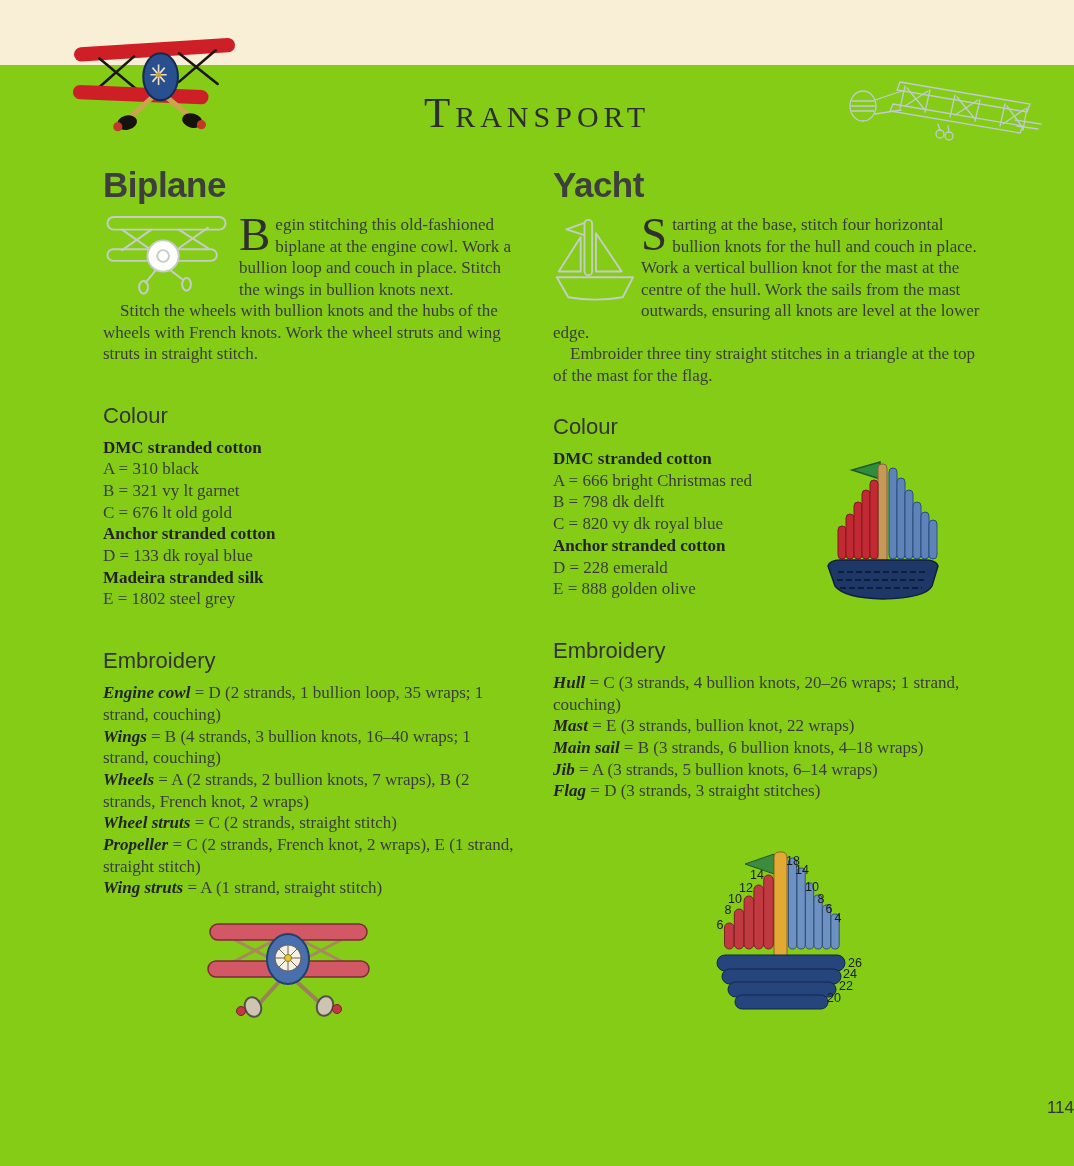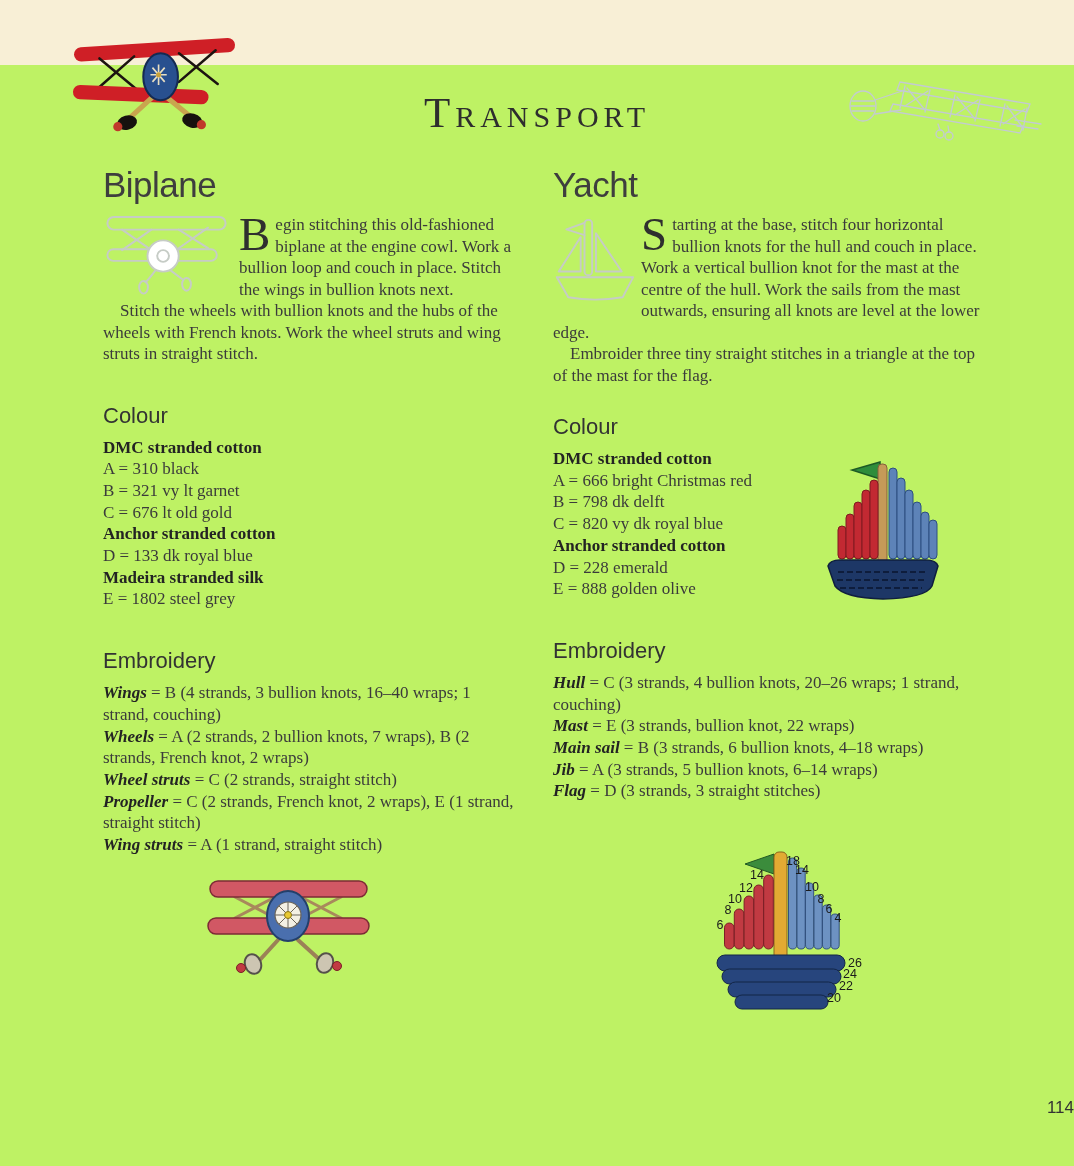--- a/index.html
+++ b/index.html
@@ -1,28 +1,28 @@
 <!DOCTYPE html>
 <html><head>
 <meta charset="utf-8">
 <style>
   html,body{margin:0;padding:0;background:#ffffff;}
-  .page{position:relative;width:1074px;height:1166px;background:#bef264;overflow:hidden;
+  .page{position:relative;width:1074px;height:1166px;background:#84cc16;overflow:hidden;
         font-family:"Liberation Serif",serif;color:#3b3b3b;}
   .band{position:absolute;left:0;top:0;width:1074px;height:65px;background:#f8efd6;}
   .title{position:absolute;left:0;right:0;top:88px;margin:0;text-align:center;
          font-family:"Liberation Serif",serif;font-weight:400;font-size:43px;
          font-variant:small-caps;letter-spacing:5px;color:#2e2e2e;}
   .hero-bp{position:absolute;left:72px;top:36px;}
   .sketch{position:absolute;left:845px;top:64px;}
 
   .col{position:absolute;top:165px;}
   .col.left{left:103px;width:414px;}
   .col.right{left:553px;width:438px;}
-  h2.sec{margin:0;font-family:"Liberation Sans",sans-serif;font-weight:400;
+  h2.sec{margin:0;font-family:"Liberation Sans",sans-serif;font-weight:700;
          font-size:35px;line-height:40px;color:#3e3e3e;letter-spacing:-0.5px;}
   h3.sub{margin:38px 0 8px 0;font-family:"Liberation Sans",sans-serif;font-weight:400;
          font-size:22px;line-height:26px;color:#333;}
   .col.right h3.sub.first{margin-top:28px;}
   .intro{margin-top:9px;font-size:17px;line-height:21.5px;}
   .intro p{margin:0;}
   .icon-float{float:left;}
   .bp-ic{width:136px;height:86px;}
   .yt-ic{width:88px;height:106px;}
   .dropcap{float:left;font-size:47px;line-height:37px;padding:2px 5px 0 0;color:#2f2f2f;}
@@ -106,20 +106,21 @@
       <p>B = 321 vy lt garnet</p>
       <p>C = 676 lt old gold</p>
       <p class="brand">Anchor stranded cotton</p>
       <p>D = 133 dk royal blue</p>
       <p class="brand">Madeira stranded silk</p>
       <p>E = 1802 steel grey</p>
     </div>
 
     <h3 class="sub">Embroidery</h3>
     <div class="elist">
+      <p><span class="term">Engine cowl</span><span> = D (2 strands, 1 bullion loop, 35 wraps; 1 strand, couching)</span></p>
       <p><span class="term">Wings</span><span> = B (4 strands, 3 bullion knots, 16–40 wraps; 1 strand, couching)</span></p>
       <p><span class="term">Wheels</span><span> = A (2 strands, 2 bullion knots, 7 wraps), B (2 strands, French knot, 2 wraps)</span></p>
       <p><span class="term">Wheel struts</span><span> = C (2 strands, straight stitch)</span></p>
       <p><span class="term">Propeller</span><span> = C (2 strands, French knot, 2 wraps), E (1 strand, straight stitch)</span></p>
       <p><span class="term">Wing struts</span><span> = A (1 strand, straight stitch)</span></p>
     </div>
 
     <div class="bp-illus">
       <svg width="170" height="100" viewBox="0 0 170 100">
         <path d="M32 21 L72 42 M72 21 L32 42 M98 21 L138 42 M138 21 L98 42" stroke="#a8895c" stroke-width="3" stroke-linecap="round"></path>

